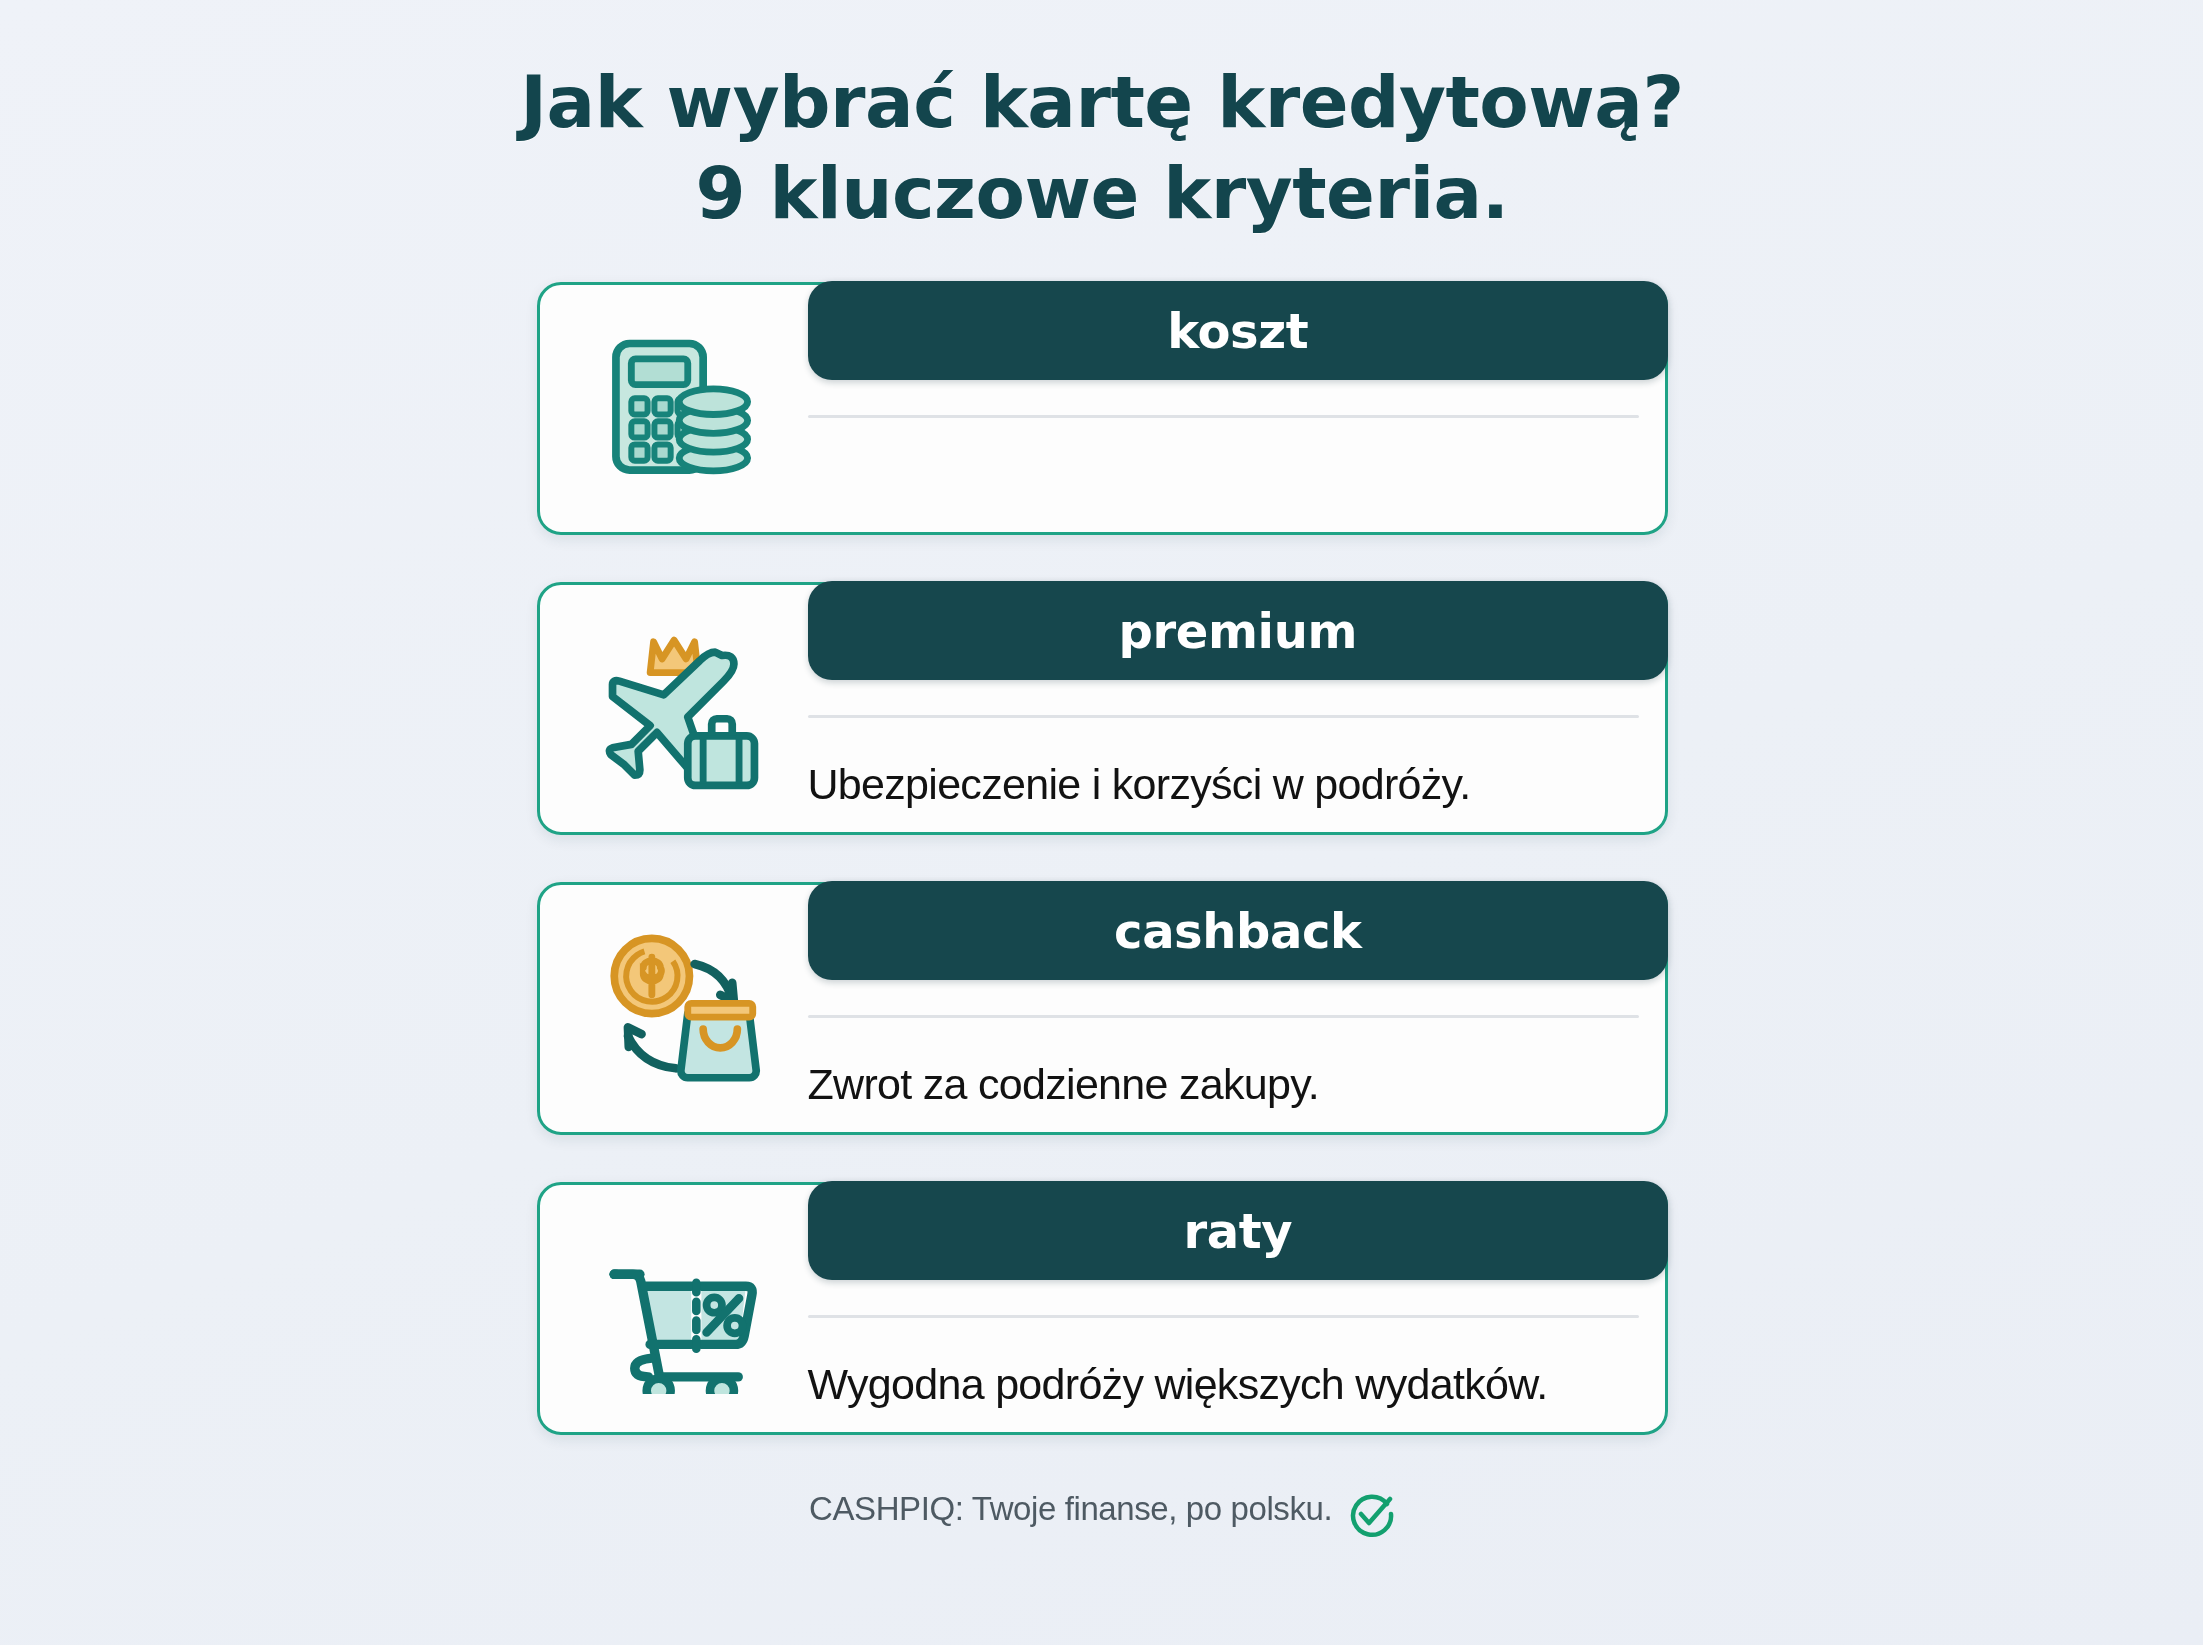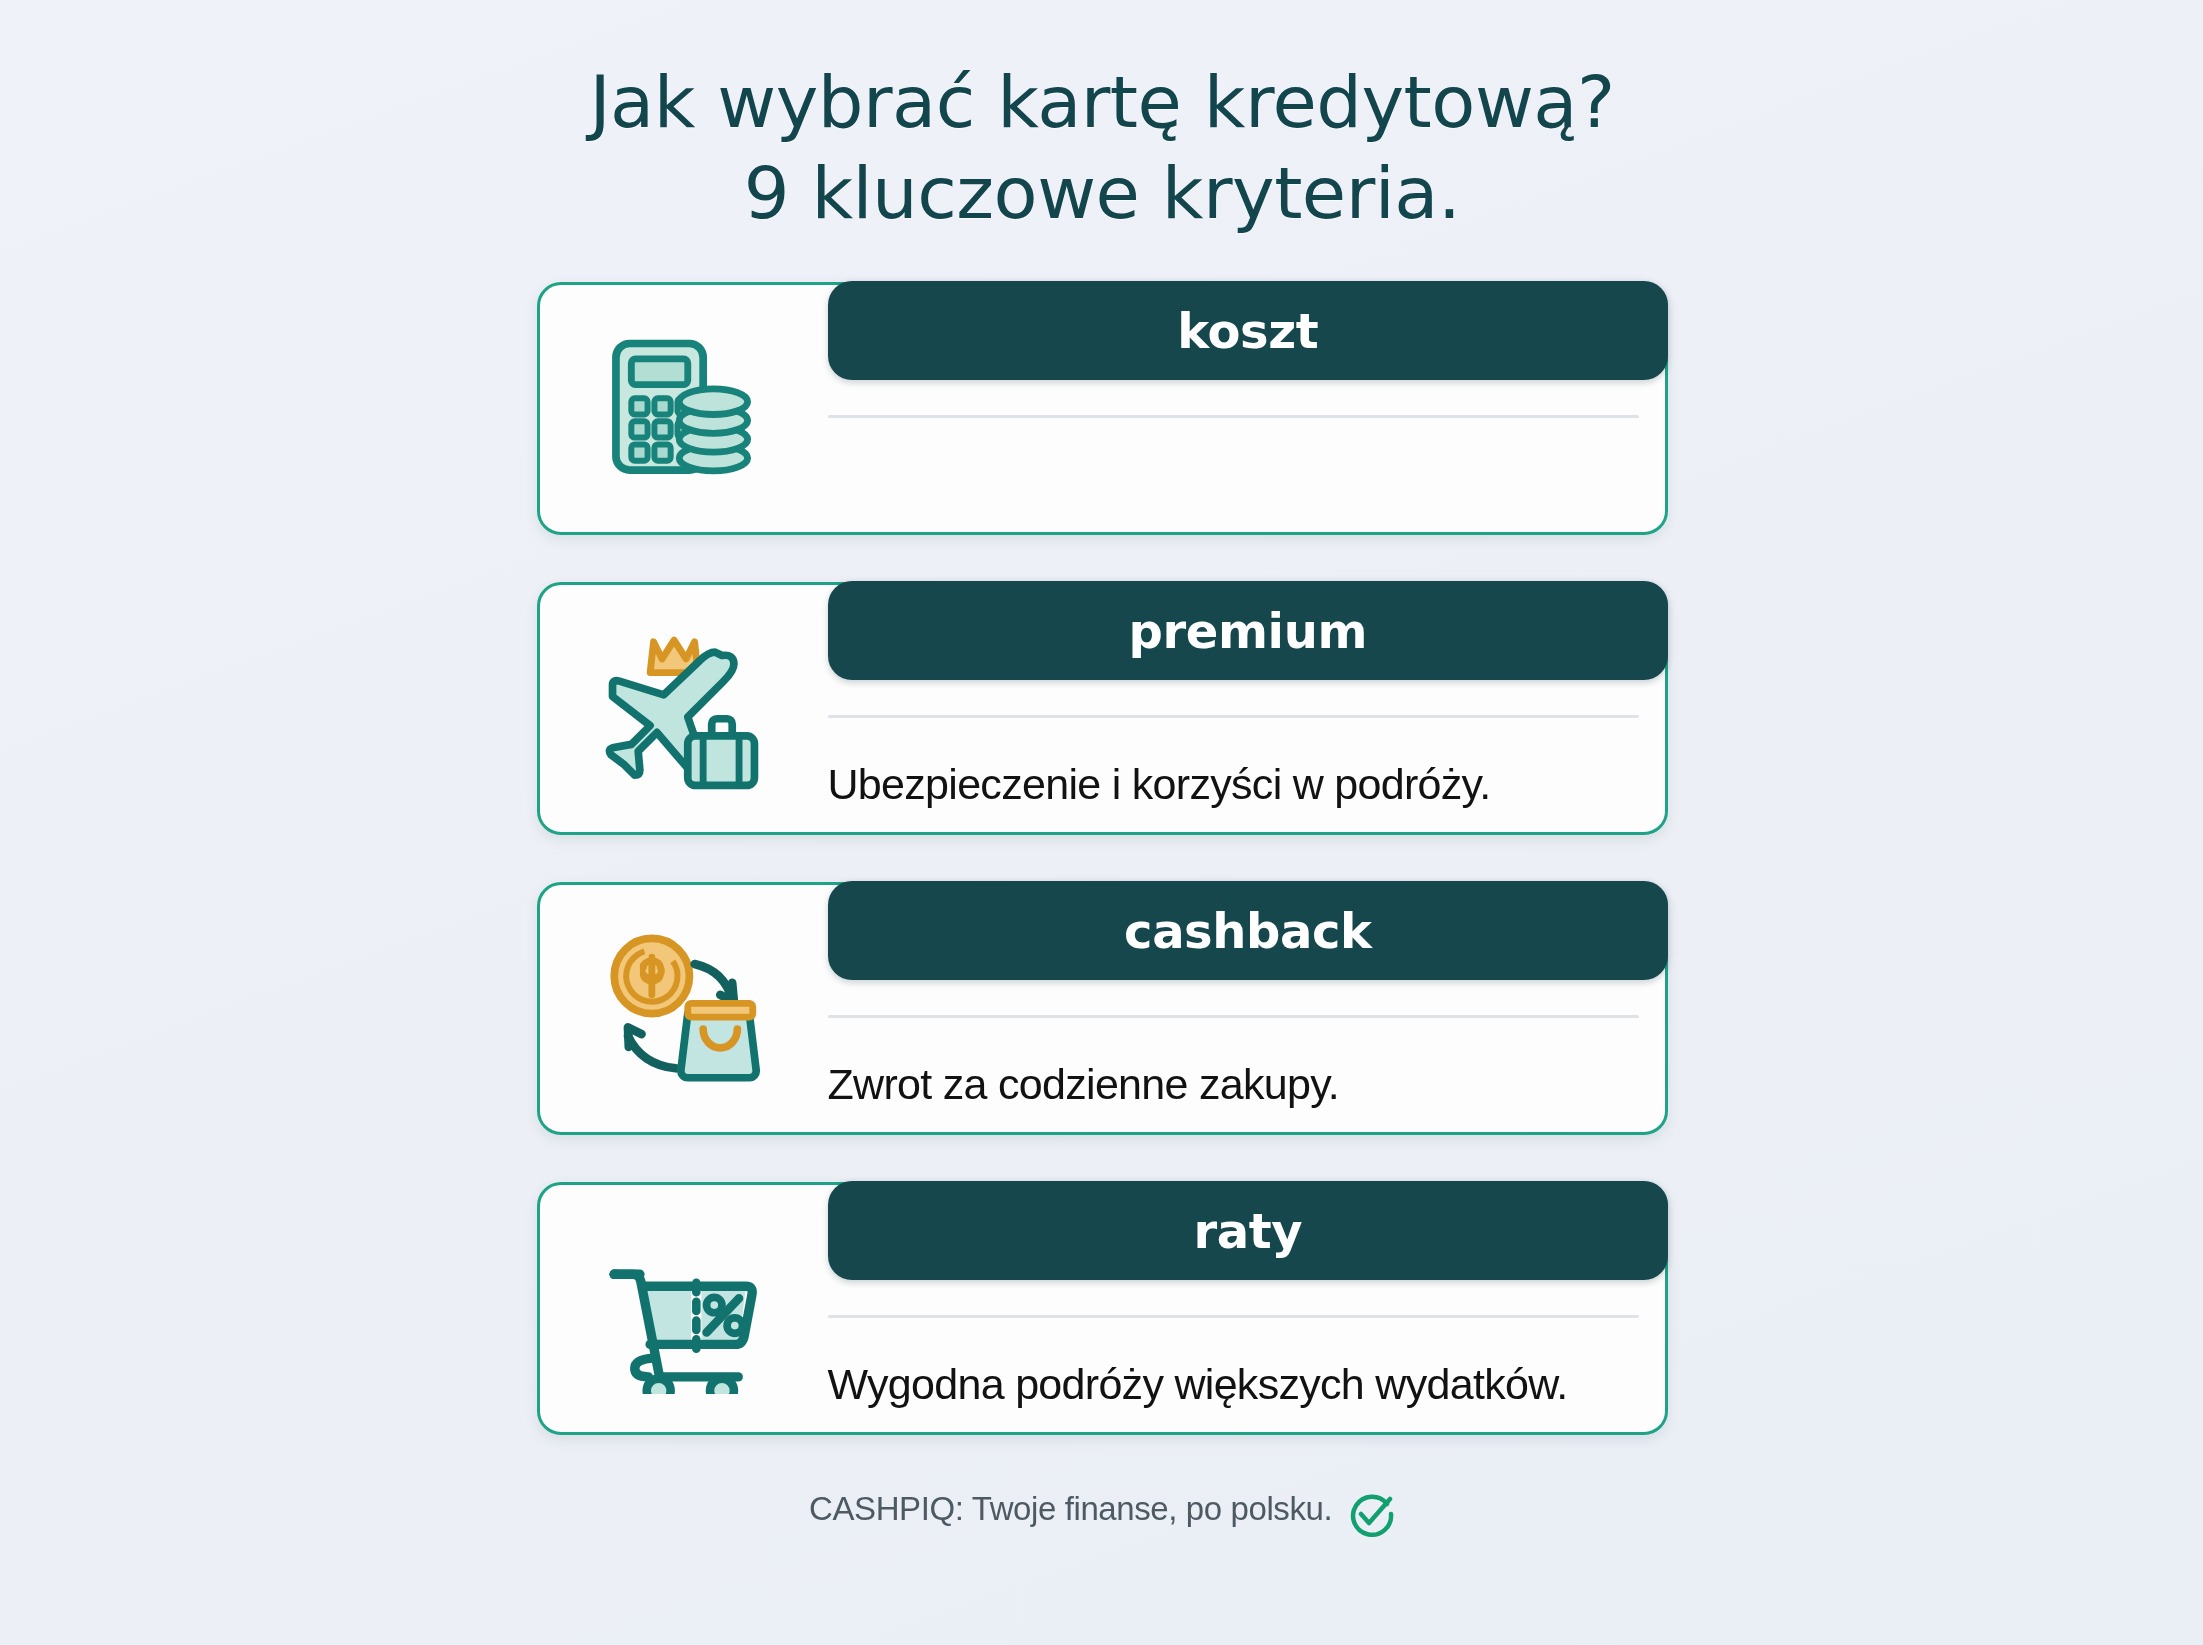--- a/index.html
+++ b/index.html
@@ -28,21 +28,21 @@
   
   .title-block {
     margin-top: 62px;
     text-align: center;
     line-height: 1.13;
     letter-spacing: -0.5px;
   }
   .title-line {
     display: block;
     font-family: "DejaVu Sans", sans-serif;
-    font-weight: normal;
+    font-weight: bold;
     font-size: 72px;
     color: #13454d;
     text-shadow: 0 0.9px 0 rgba(255,255,255,0.6);
   }
   .title-line.second { margin-top: 9.2px; }
 
   
   .cards {
     margin-top: 48px;
     width: 1131px;
@@ -54,21 +54,20 @@
   .card {
     position: relative;
     height: 253px;
     background: #fdfdfd;
     border: 3.7px solid #1fa386;
     border-radius: 24px;
     box-shadow: 0 4.6px 13px rgba(26, 58, 70, 0.09);
     display: flex;
     align-items: stretch;
     overflow: visible;
-    gap: 20px;
   }
 
   .card-icon-zone {
     width: 268px;
     min-width: 268px;
     display: flex;
     align-items: center;
     justify-content: center;
     padding-left: 7.3px;
   }

